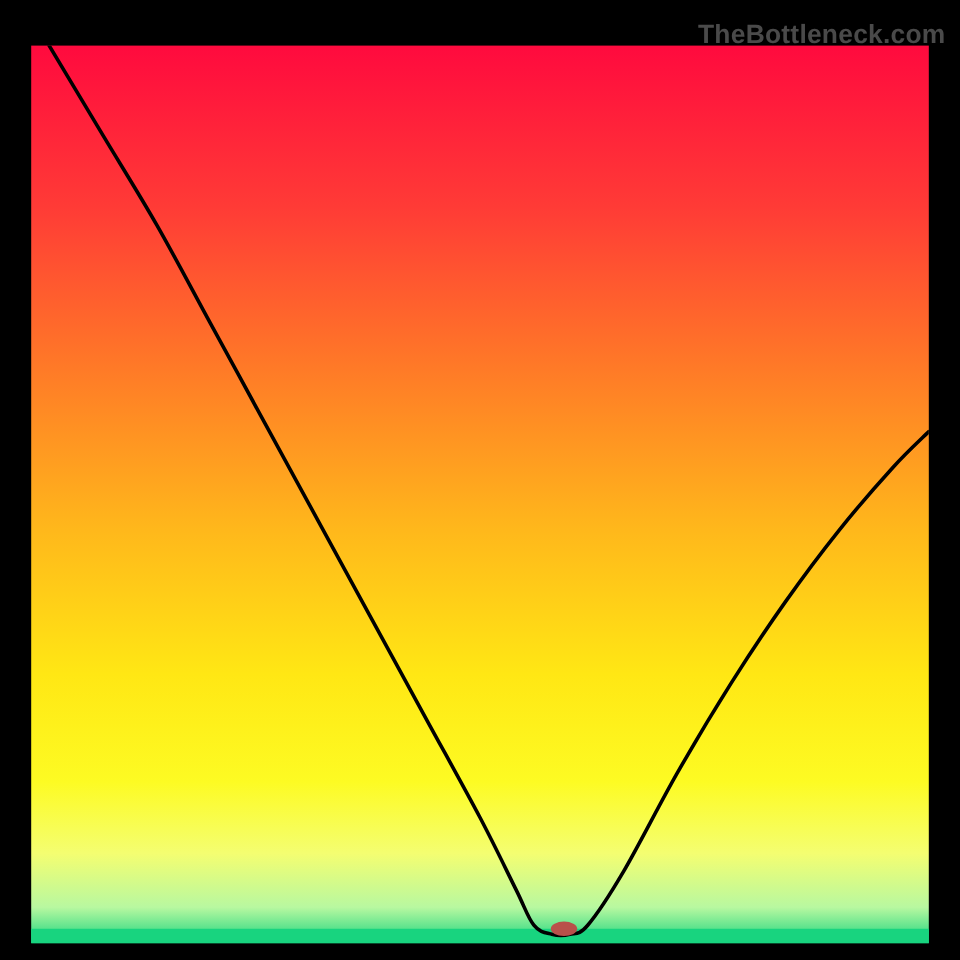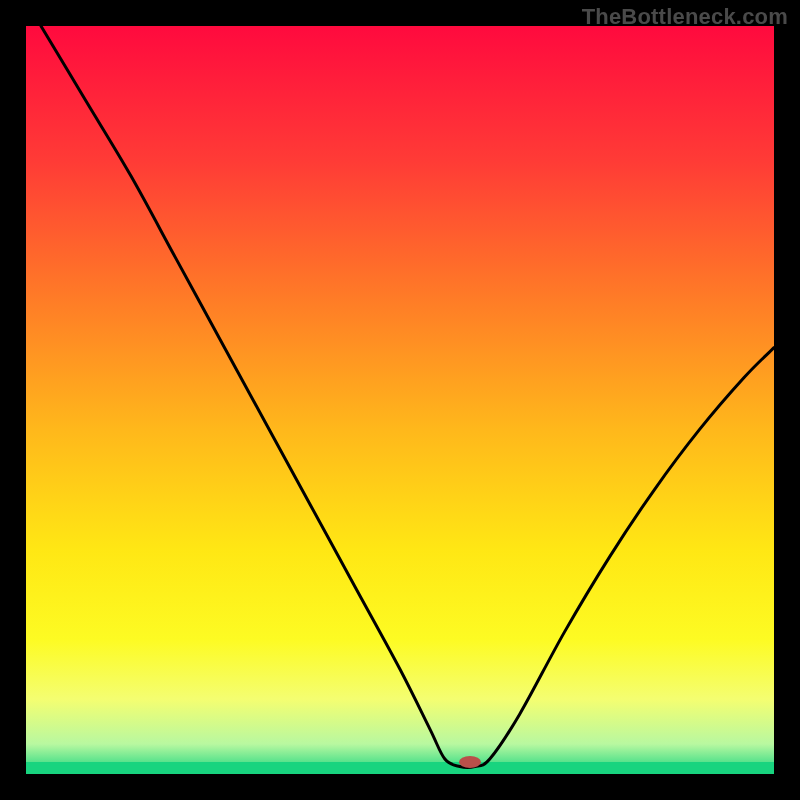--- a/index.html
+++ b/index.html
@@ -7,20 +7,21 @@
     padding: 0;
     width: 800px;
     height: 800px;
     background: #000;
     overflow: hidden;
   }
   .wrap {
     position: relative;
     width: 800px;
     height: 676px;
+    margin-top: 12px;
   }
   svg {
     display: block;
   }
   .watermark {
     position: absolute;
     top: 4px;
     right: 12px;
     font-family: Arial, Helvetica, sans-serif;
     font-size: 22px;

